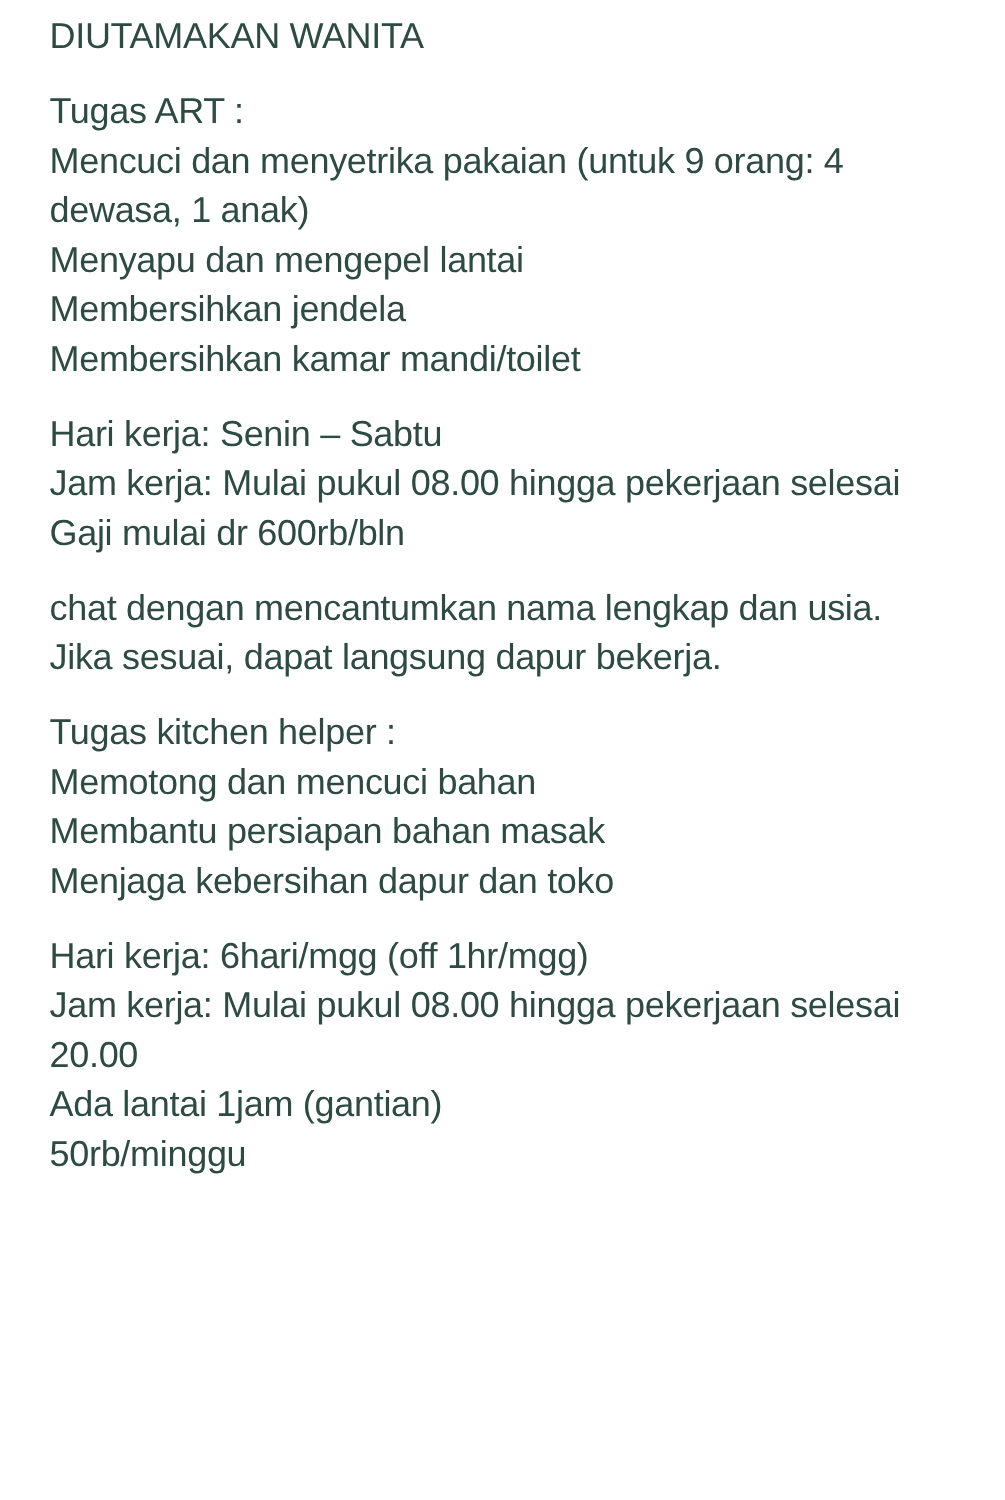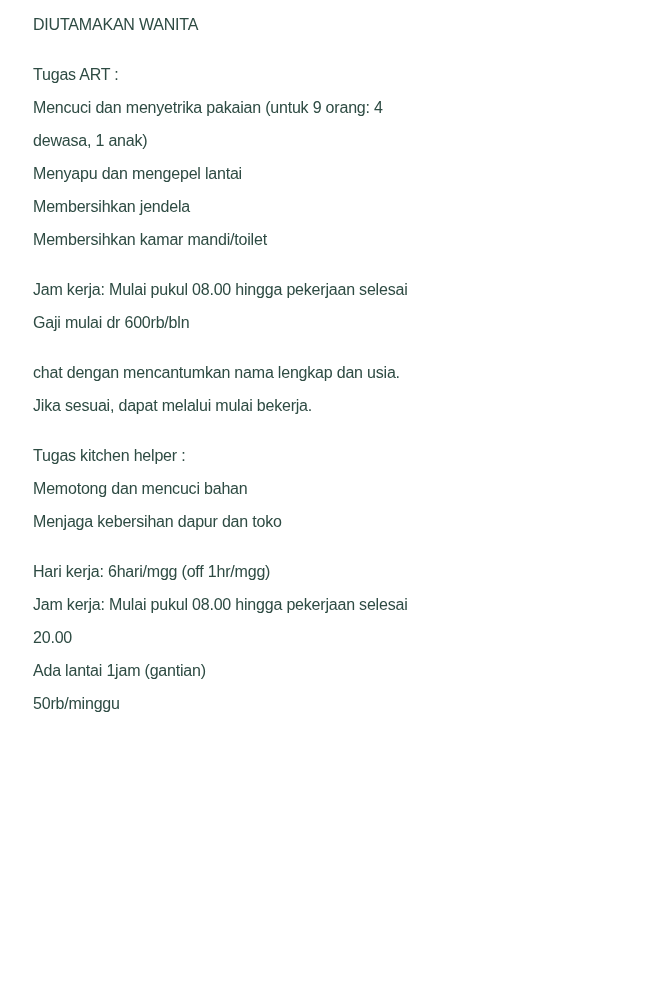--- a/index.html
+++ b/index.html
@@ -10,21 +10,21 @@
     height: 1000px;
     overflow: hidden;
   }
   .doc {
     box-sizing: border-box;
     width: 670px;
     height: 1000px;
     padding: 8px 20px 0 33px;
     font-family: "Liberation Sans", sans-serif;
     color: #2e4b43;
-    font-size: 16px;
+    font-size: 24px;
     line-height: 33px;
     letter-spacing: -0.2px;
   }
   .line {
     white-space: nowrap;
     height: 33px;
   }
   .para { margin-top: 17px; }
   .para.big-gap { }
   .header-line { height: 33px; white-space: nowrap; }
@@ -39,32 +39,34 @@
   <div class="para">
     <div class="line">Tugas ART :</div>
     <div class="line">Mencuci dan menyetrika pakaian (untuk 9 orang: 4</div>
     <div class="line">dewasa, 1 anak)</div>
     <div class="line">Menyapu dan mengepel lantai</div>
     <div class="line">Membersihkan jendela</div>
     <div class="line">Membersihkan kamar mandi/toilet</div>
   </div>
 
   <div class="para">
+    <div class="line">Hari kerja: Senin – Sabtu</div>
     <div class="line">Jam kerja: Mulai pukul 08.00 hingga pekerjaan selesai</div>
     <div class="line">Gaji mulai dr 600rb/bln</div>
   </div>
 
   <div class="para">
     <div class="line">chat dengan mencantumkan nama lengkap dan usia.</div>
-    <div class="line">Jika sesuai, dapat melalui mulai bekerja.</div>
+    <div class="line">Jika sesuai, dapat langsung dapur bekerja.</div>
   </div>
 
   <div class="para big-gap">
     <div class="line">Tugas kitchen helper :</div>
     <div class="line">Memotong dan mencuci bahan</div>
+    <div class="line">Membantu persiapan bahan masak</div>
     <div class="line">Menjaga kebersihan dapur dan toko</div>
   </div>
 
   <div class="para">
     <div class="line">Hari kerja: 6hari/mgg (off 1hr/mgg)</div>
     <div class="line">Jam kerja: Mulai pukul 08.00 hingga pekerjaan selesai</div>
     <div class="line">20.00</div>
     <div class="line">Ada lantai 1jam (gantian)</div>
     <div class="line">50rb/minggu</div>
   </div>

